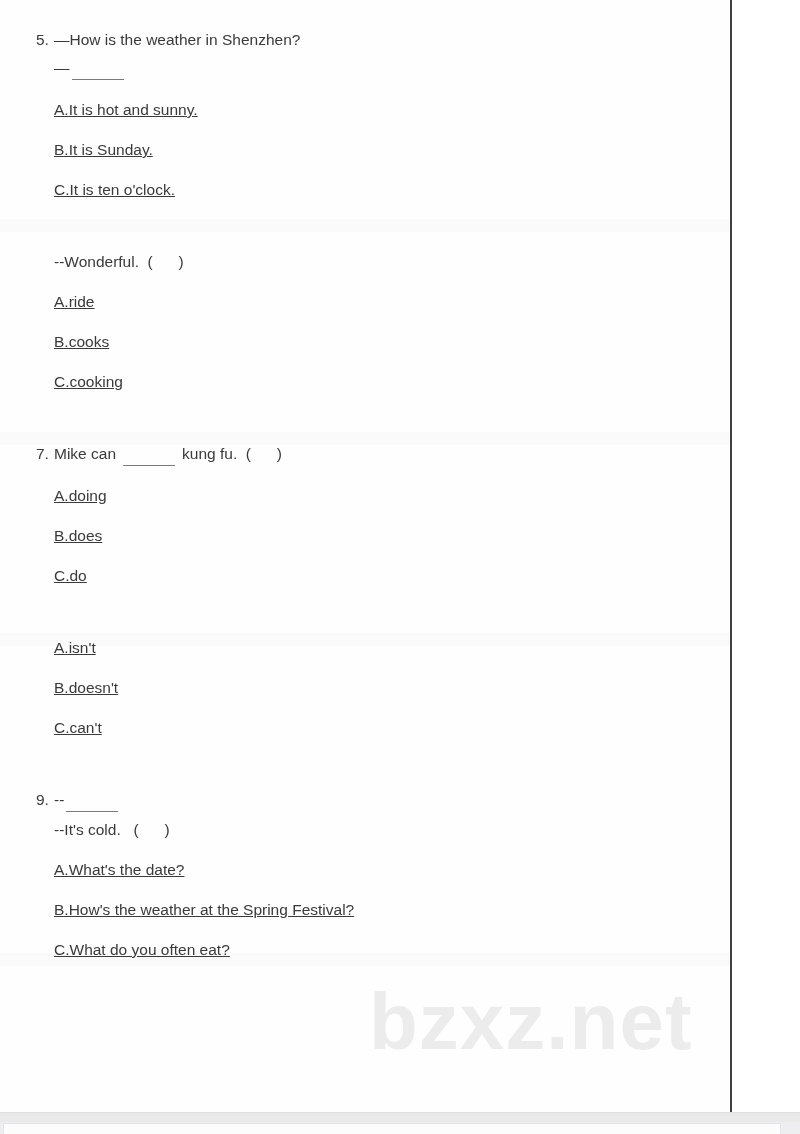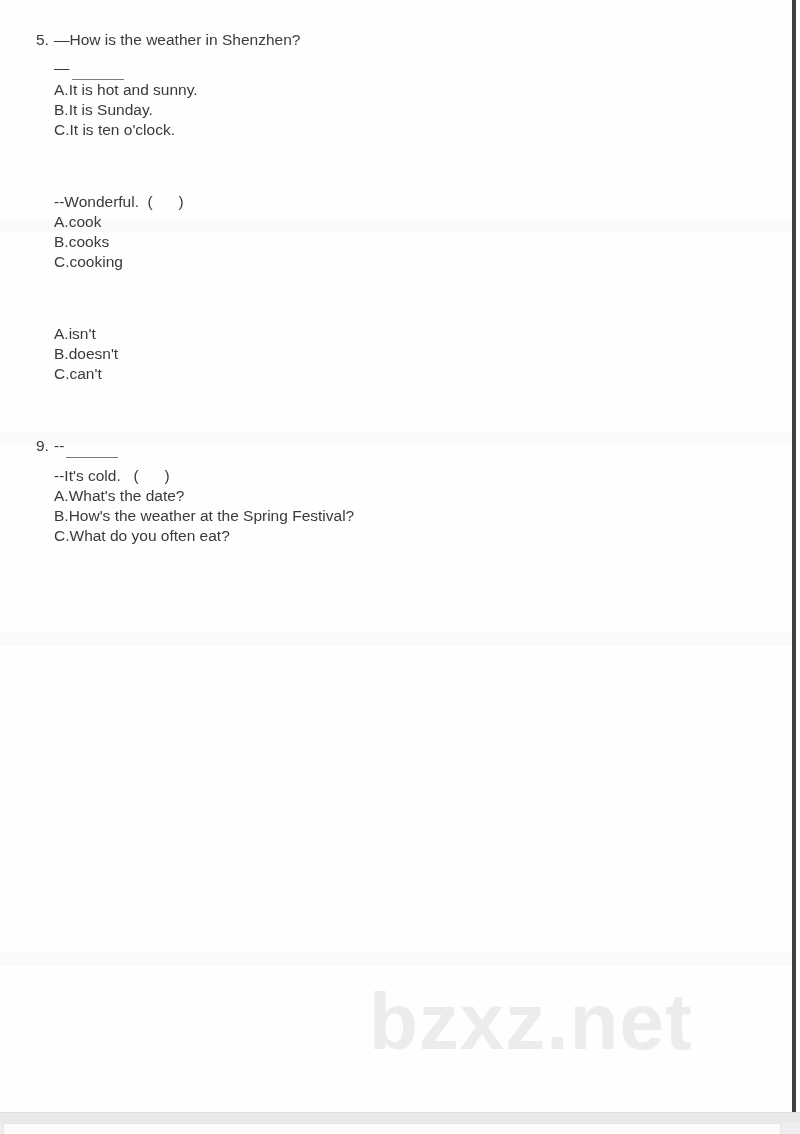--- a/index.html
+++ b/index.html
@@ -9,36 +9,36 @@
     width:800px; height:1134px;
     overflow:hidden;
     background:#ffffff;
     font-family:"Liberation Sans", sans-serif;
     font-size:15.5px;
     line-height:20px;
     color:#3a3a3a;
   }
   .page {
     position:absolute; left:0; top:0;
-    width:796px; height:1112px;
+    width:732px; height:1112px;
     background:#fefefe;
-    border-right:4px solid #404040;
+    border-right:2px solid #404040;
   }
   
   .scan-band { position:absolute; left:0; width:100%; height:13px; background:#fafafa; }
   .band1 { top:219px; } .band2 { top:432px; } .band3 { top:633px; } .band4 { top:953px; }
 
   .content { position:absolute; top:30px; left:36px; right:40px; }
 
   .question + .question { margin-top:52px; }
   .qline { white-space:pre-wrap; }
   .qline + .qline { margin-top:8px; }
   .qline.cont { padding-left:18px; }
   .qnum { display:inline-block; width:18px; }
-  .opt { padding-left:18px; white-space:pre-wrap; }
+  .opt { padding-left:18px; margin-top:20px; white-space:pre-wrap;text-decoration:underline; }
 
   .blank {
     display:inline-block;
     width:52px; height:13px;
     border-bottom:1.5px solid #7a7a7a;
     vertical-align:-7px;
     margin:0 7px;
   }
   .blank.tight-left { margin-left:2px; }
   .blank.tight-right { margin-right:2px; }
@@ -89,25 +89,31 @@
       <div class="question">
         <div class="qline"><span class="qnum">5.</span><span>—How is the weather in Shenzhen?</span></div>
         <div class="qline cont"><span>—</span><span class="blank tight-left"></span><span></span></div>
         <div class="opt">A.It is hot and sunny.</div>
         <div class="opt">B.It is Sunday.</div>
         <div class="opt">C.It is ten o'clock.</div>
       </div>
 
       <div class="question">
         <div class="qline cont"><span>--Wonderful.&nbsp;&nbsp;(&nbsp;&nbsp;&nbsp;&nbsp;&nbsp;&nbsp;)</span></div>
-        <div class="opt">A.cook</div>
+        <div class="opt">A.ride</div>
         <div class="opt">B.cooks</div>
         <div class="opt">C.cooking</div>
       </div>
 
+      <div class="question">
+        <div class="qline"><span class="qnum">7.</span><span>Mike can</span><span class="blank"></span><span>kung fu.&nbsp;&nbsp;(&nbsp;&nbsp;&nbsp;&nbsp;&nbsp;&nbsp;)</span></div>
+        <div class="opt">A.doing</div>
+        <div class="opt">B.does</div>
+        <div class="opt">C.do</div>
+      </div>
 
       <div class="question">
         <div class="opt">A.isn't</div>
         <div class="opt">B.doesn't</div>
         <div class="opt">C.can't</div>
       </div>
 
       <div class="question">
         <div class="qline"><span class="qnum">9.</span><span>--</span><span class="blank tight-left"></span><span></span></div>
         <div class="qline cont"><span>--It's cold.&nbsp;&nbsp;&nbsp;(&nbsp;&nbsp;&nbsp;&nbsp;&nbsp;&nbsp;)</span></div>

